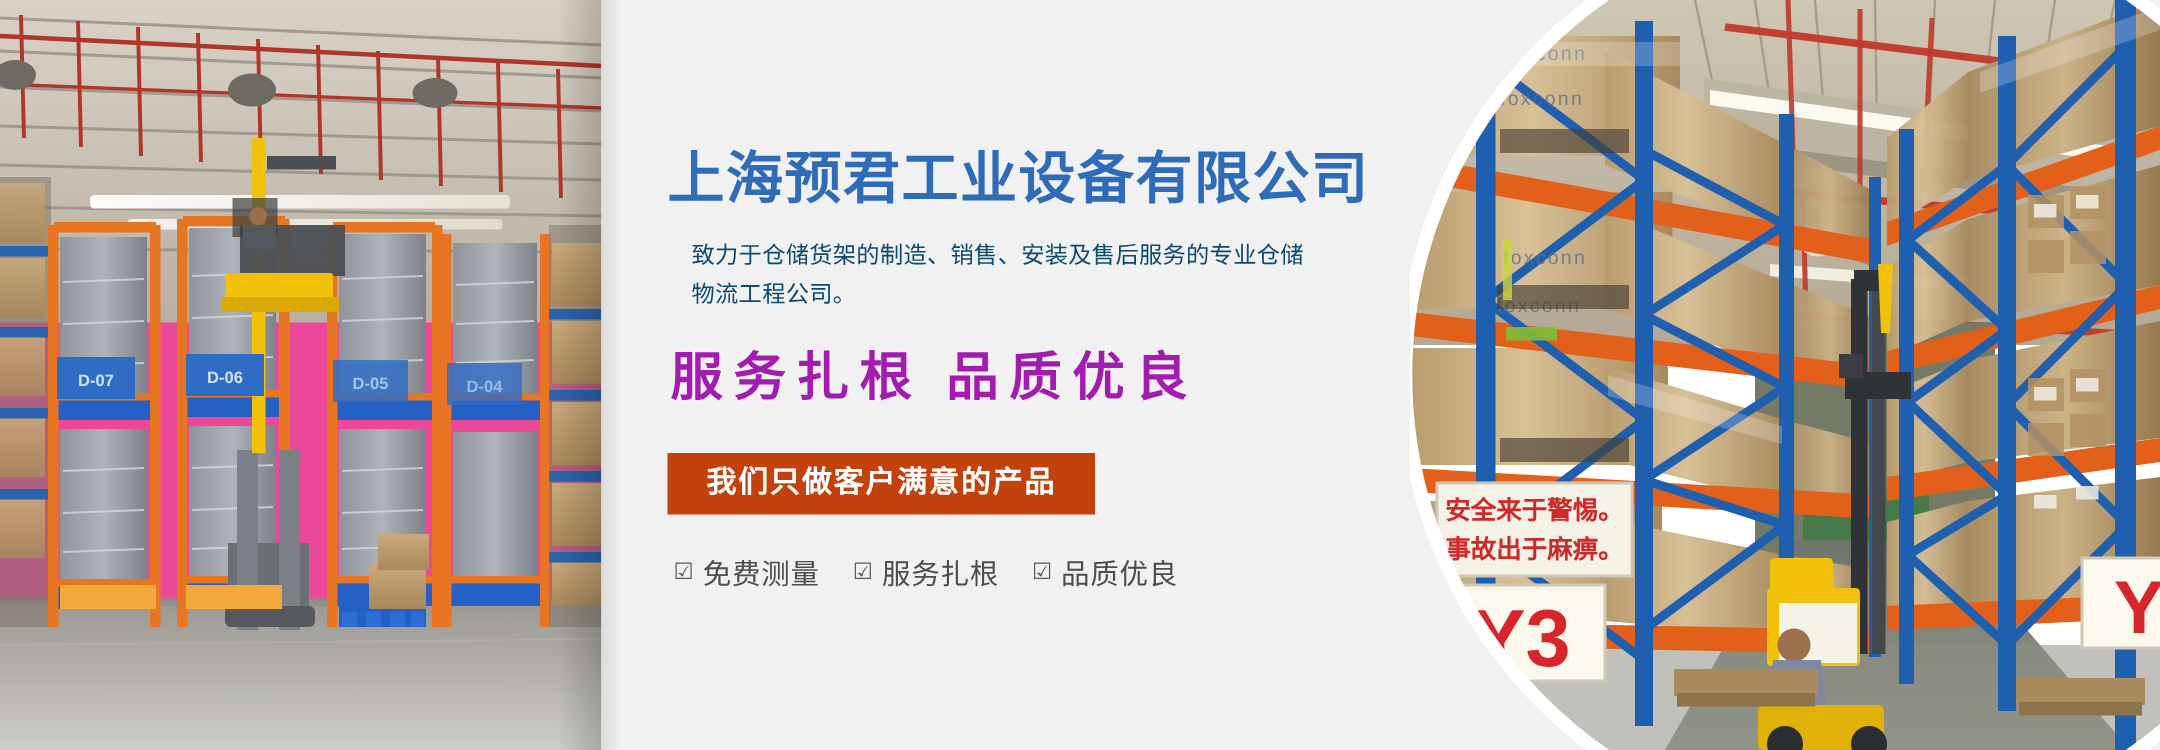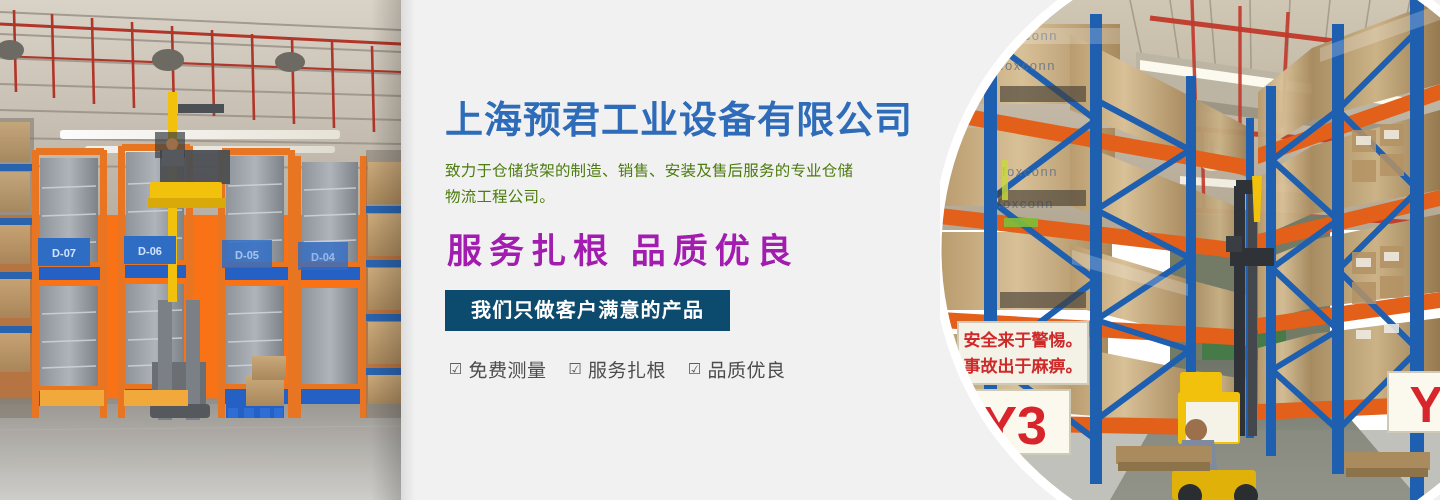--- a/index.html
+++ b/index.html
@@ -21,21 +21,21 @@
   }
 
   
   .left-photo {
     position: absolute;
     left: 0;
     top: 0;
     width: 401px;
     height: 500px;
     overflow: hidden;
-    background: #f97316;
+    background: #ec4899;
   }
   .left-photo svg { display: block; width: 401px; height: 500px; }
 
   
   .center-panel {
     position: absolute;
     left: 401px;
     top: 0;
     width: 1039px;
     height: 500px;
@@ -59,44 +59,44 @@
     margin: 0;
     font-size: 38px;
     line-height: 48px;
     font-weight: bold;
     color: #2e6cba;
     letter-spacing: 1px;
     white-space: nowrap;
   }
 
   .subhead {
-    margin: 14px 0 0 0;
+    margin: 14px 0 0 16px;
     font-size: 15.5px;
     line-height: 26px;
-    color: #4d7c0f;
+    color: #0c4a6e;
     width: 420px;
     letter-spacing: 0.2px;
   }
 
   .slogan {
     margin: 20px 0 0 2px;
     font-family: "Liberation Serif", "DejaVu Serif", serif;
     font-size: 35px;
     line-height: 44px;
     font-weight: bold;
     color: #a21caf;
     letter-spacing: 7px;
     white-space: nowrap;
   }
 
   .pledge {
     display: inline-block;
-    margin-top: 16px;
+    margin-top: 28px;
     padding: 7px 26px 8px 26px;
-    background: #0c4a6e;
+    background: #c2410c;
     color: #ffffff;
     font-size: 20px;
     line-height: 26px;
     font-weight: bold;
     letter-spacing: 1.2px;
     white-space: nowrap;
     border: 0;
     cursor: pointer;
   }
 

